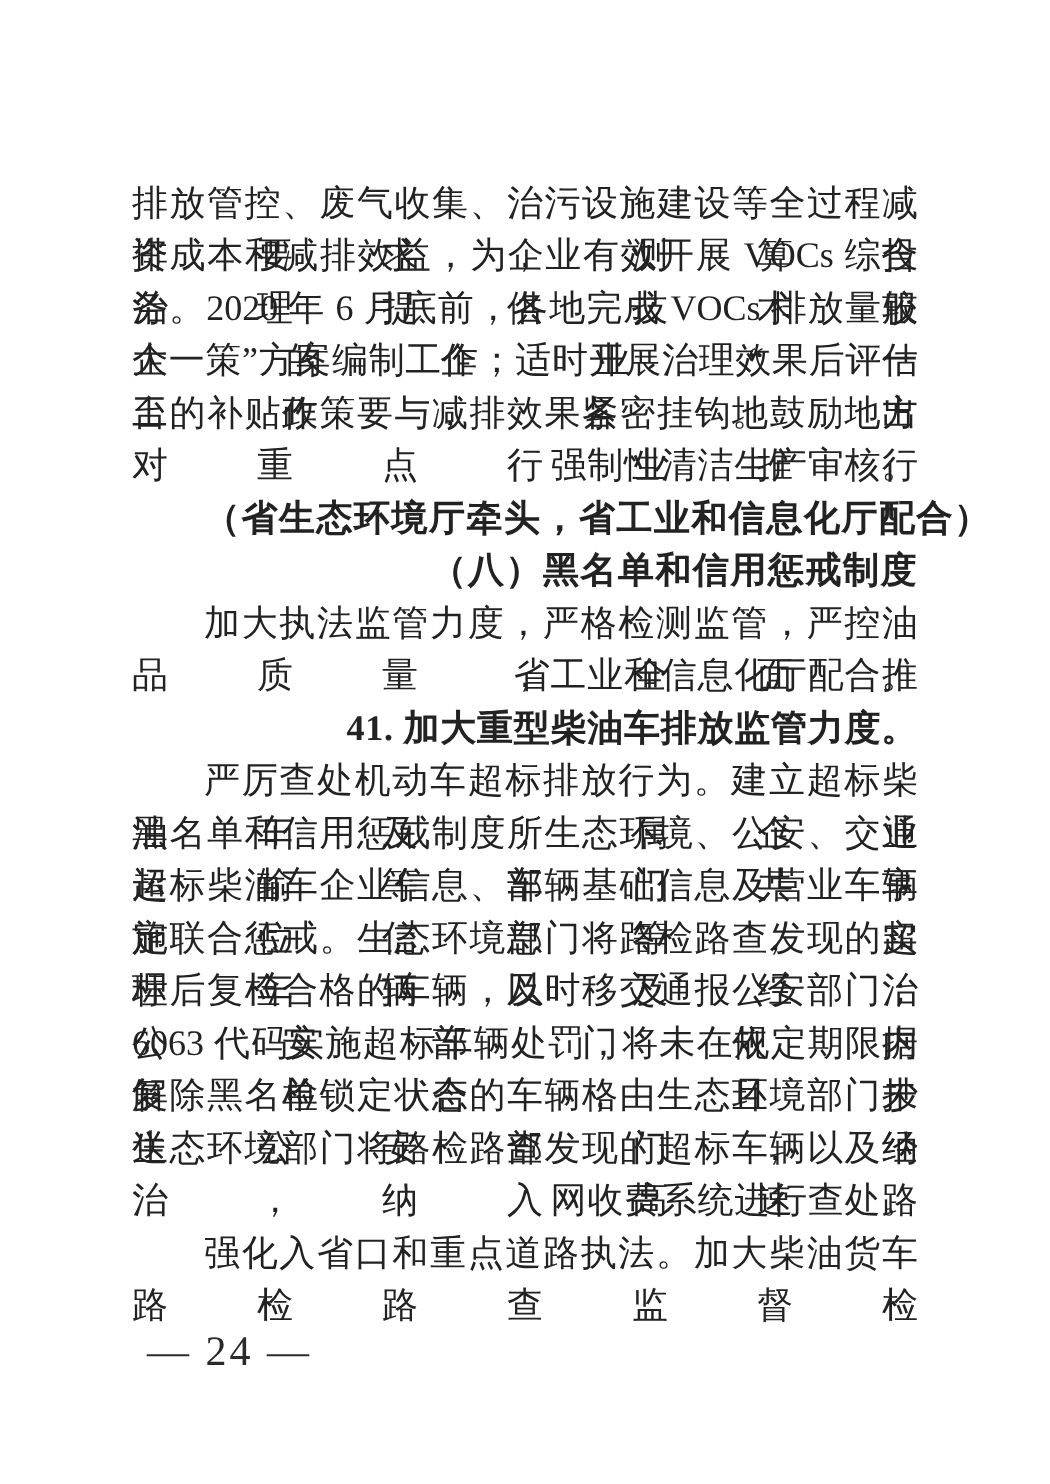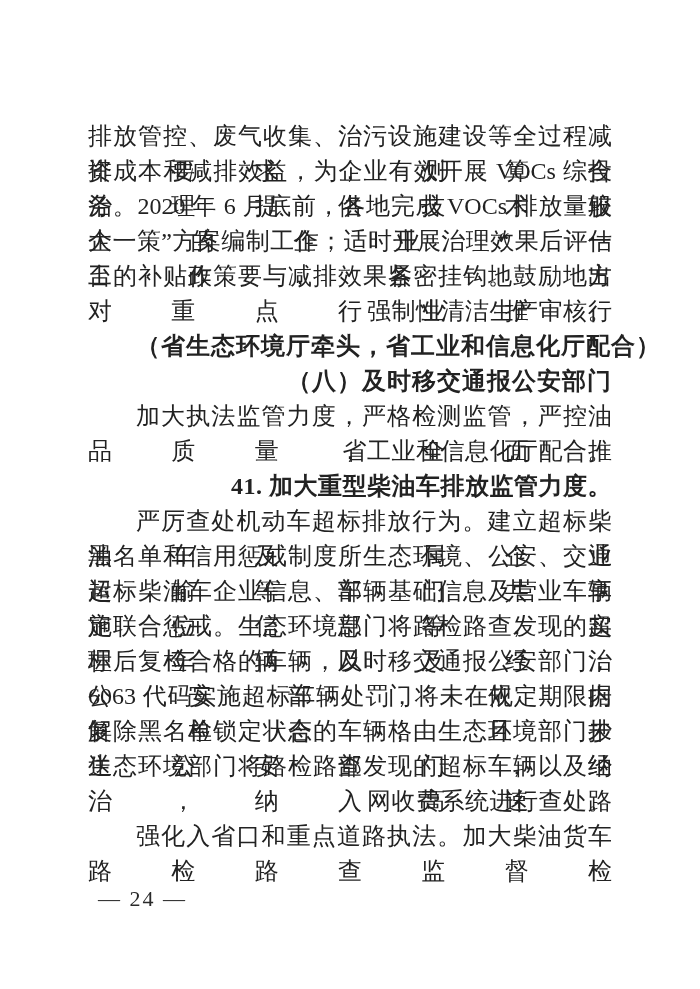--- a/index.html
+++ b/index.html
@@ -45,38 +45,38 @@
   }
   .line.kaiti {
     
     letter-spacing: 1px;
     font-weight: bold;
   }
   #footer {
     position: absolute;
     left: 98px;
     top: 886px;
-    font-size: 22px;
+    font-size: 28px;
     letter-spacing: 2px;
     color: #2a2a2a;
   }
 </style>
 </head>
 <body>
 
 <div id="page">
   <div id="text-block">
       <div class="line jfy">排放管控、废气收集、治污设施建设等全过程减排要求，测算投</div>
       <div class="line jfy">资成本和减排效益，为企业有效开展 VOCs 综合治理提供技术服</div>
       <div class="line jfy">务。2020 年 6 月底前，各地完成 VOCs 排放量较大的企业“一</div>
       <div class="line jfy">企一策”方案编制工作；适时开展治理效果后评估工作，各地出</div>
       <div class="line jfy">台的补贴政策要与减排效果紧密挂钩。鼓励地方对重点行业推行</div>
       <div class="line">强制性清洁生产审核。</div>
       <div class="line indent kaiti">（省生态环境厅牵头，省工业和信息化厅配合）</div>
-      <div class="line indent bold kaiti">（八）及时移交通报公安部门</div>
+      <div class="line indent bold kaiti">（八）黑名单和信用惩戒制度</div>
       <div class="line indent jfy">加大执法监管力度，严格检测监管，严控油品质量，全面推</div>
       <div class="line">省工业和信息化厅配合。</div>
       <div class="line indent bold">41. 加大重型柴油车排放监管力度。</div>
       <div class="line indent jfy">严厉查处机动车超标排放行为。建立超标柴油车及所属企业</div>
       <div class="line jfy">黑名单和信用惩戒制度，生态环境、公安、交通运输等部门共享</div>
       <div class="line jfy">超标柴油车企业信息、车辆基础信息及营业车辆定位信息等，实</div>
       <div class="line jfy">施联合惩戒。生态环境部门将路检路查发现的超标车辆以及经治</div>
       <div class="line jfy">理后复检合格的车辆，及时移交通报公安部门；公安部门依据</div>
       <div class="line jfy">6063 代码实施超标车辆处罚，将未在规定期限内复检合格且未</div>
       <div class="line jfy">解除黑名单锁定状态的车辆，由生态环境部门抄送公安部门，纳</div>

